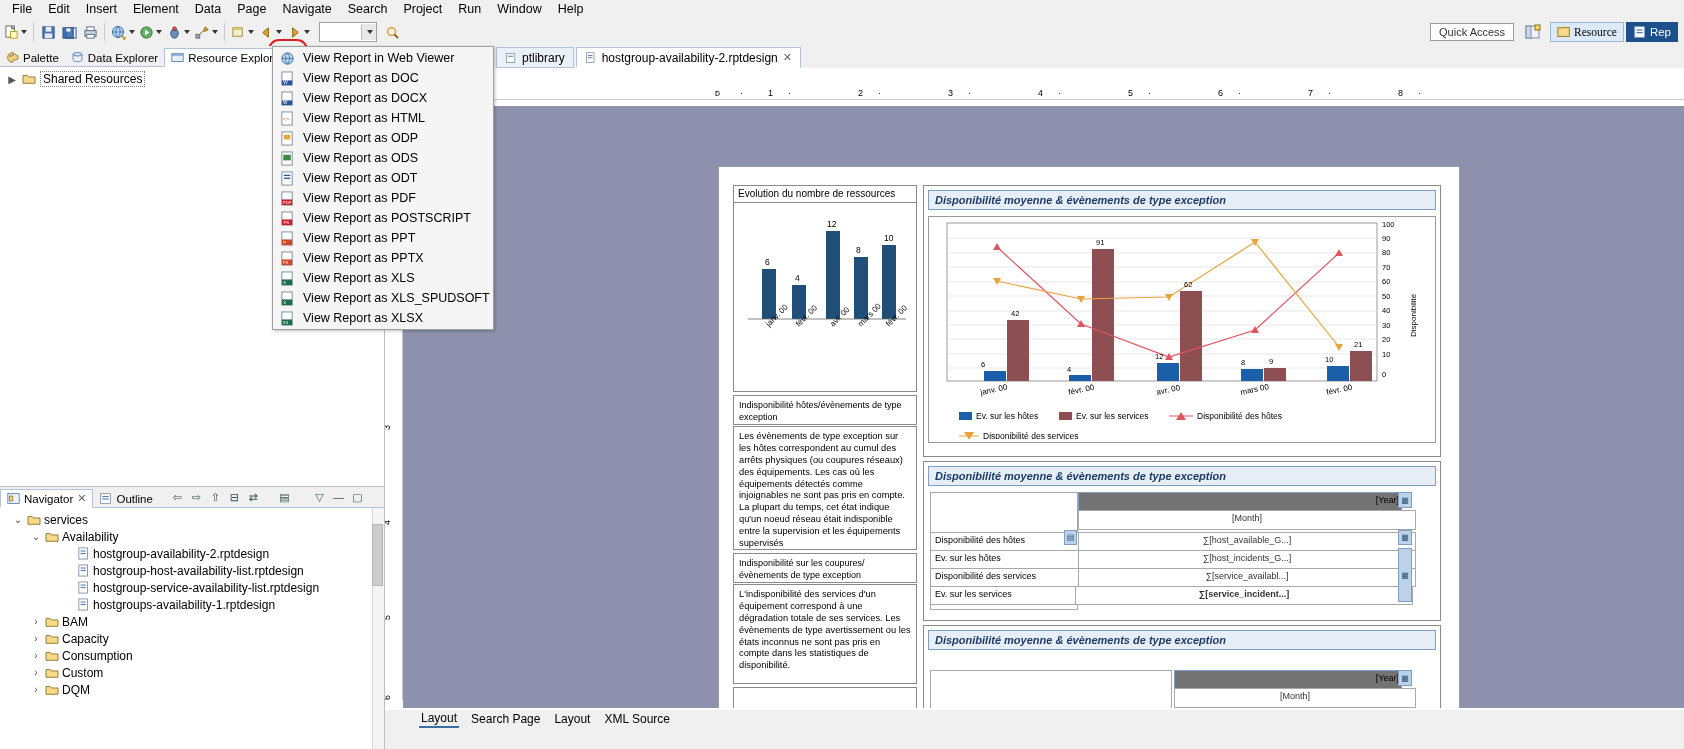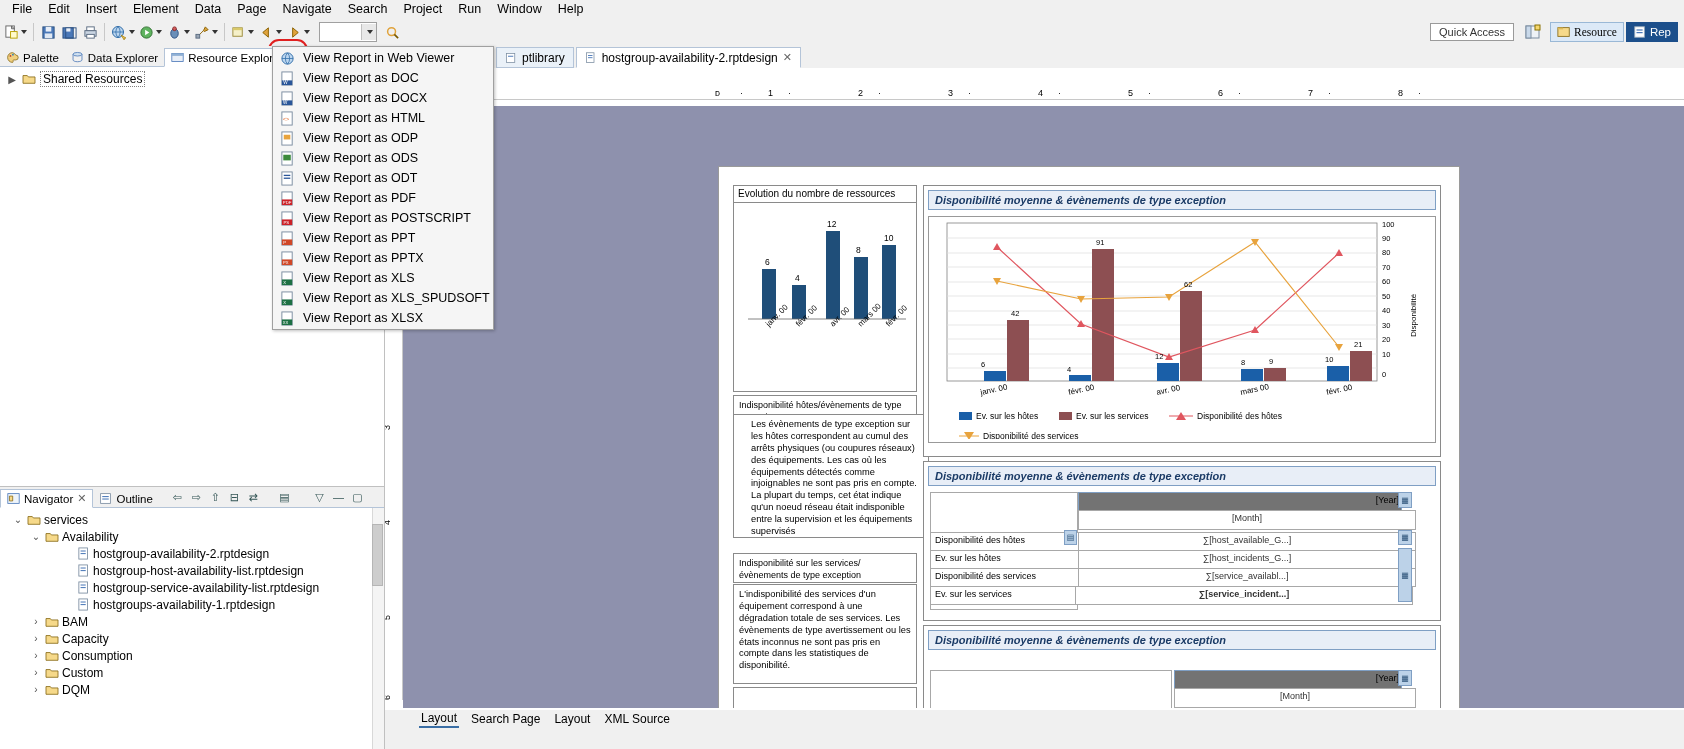--- a/index.html
+++ b/index.html
@@ -368,26 +368,26 @@
               <text x="99" y="124" transform="rotate(-45 99 124)">avr. 00</text>
               <text x="127" y="124" transform="rotate(-45 127 124)">mars 00</text>
               <text x="155" y="124" transform="rotate(-45 155 124)">févr. 00</text>
             </g>
           </svg>
         </div>
 
         <div class="box" style="left:14px;top:228px;width:182px;height:28px;">
           <div class="ptext" style="font-size:9px">Indisponibilité  hôtes/évènements de type exception</div>
         </div>
-        <div class="box" style="left:14px;top:247px;width:182px;height:122px;padding-left:12px;">
+        <div class="box" style="left:14px;top:259px;width:182px;height:122px;">
           <div class="ptext">Les évènements de type exception sur les hôtes correspondent au cumul des arrêts physiques (ou coupures réseaux) des équipements. Les cas où les équipements détectés comme injoignables ne sont pas pris en compte. La plupart du temps, cet état indique qu'un noeud réseau était indisponible entre la supervision et les équipements supervisés</div>
         </div>
 
         <div class="box" style="left:14px;top:386px;width:182px;height:28px;">
-          <div class="ptext" style="font-size:9px">Indisponibilité sur les services/ évènements de type exception</div>
+          <div class="ptext" style="font-size:9px">Indisponibilité sur les coupures/ évènements de type exception</div>
         </div>
         <div class="box" style="left:14px;top:417px;width:182px;height:98px;">
           <div class="ptext">L'indisponibilité des services d'un équipement correspond à une dégradation totale de ses services. Les évènements de type avertissement ou les états inconnus ne sont pas pris en compte dans les statistiques de disponibilité.</div>
         </div>
         <div class="box" style="left:14px;top:520px;width:182px;height:96px;"></div>
 
         <div class="box" style="left:204px;top:18px;width:516px;height:270px;">
           <div class="bluehdr" style="margin:4px 4px 0 4px">Disponibilité moyenne &amp; évènements de type exception</div>
           <div style="position:relative;margin:6px 4px;height:225px;border:1px solid #999">
             <svg width="500" height="222" viewBox="0 0 500 222">

